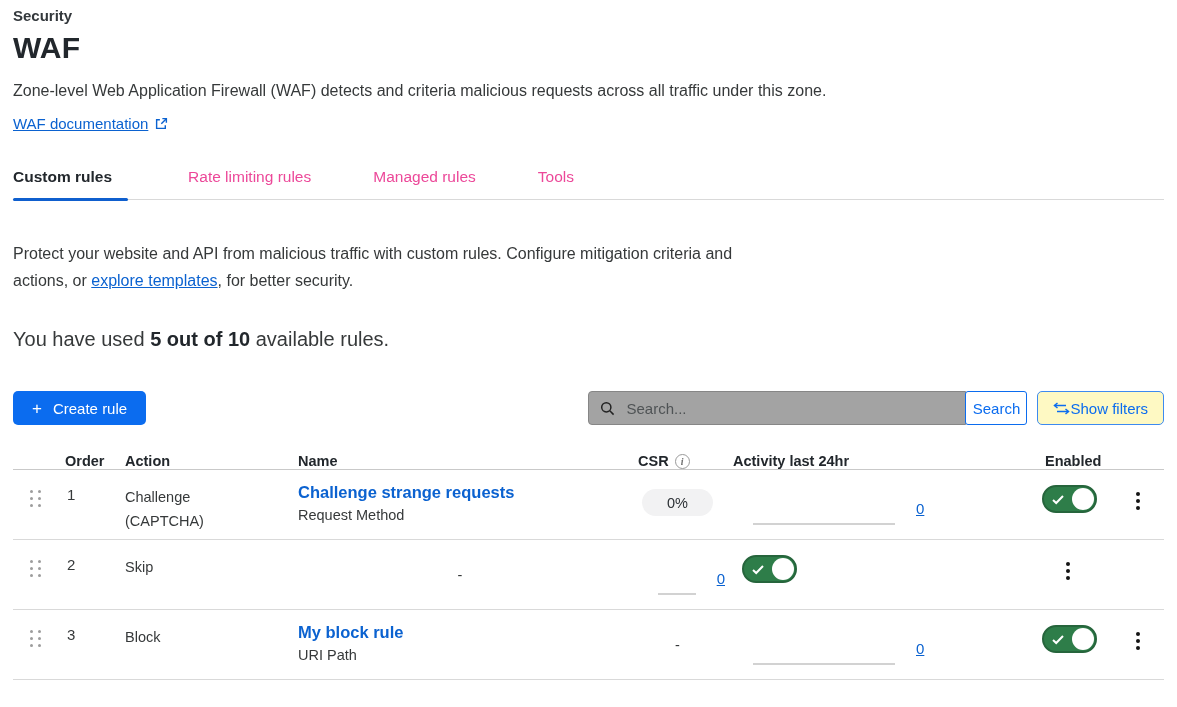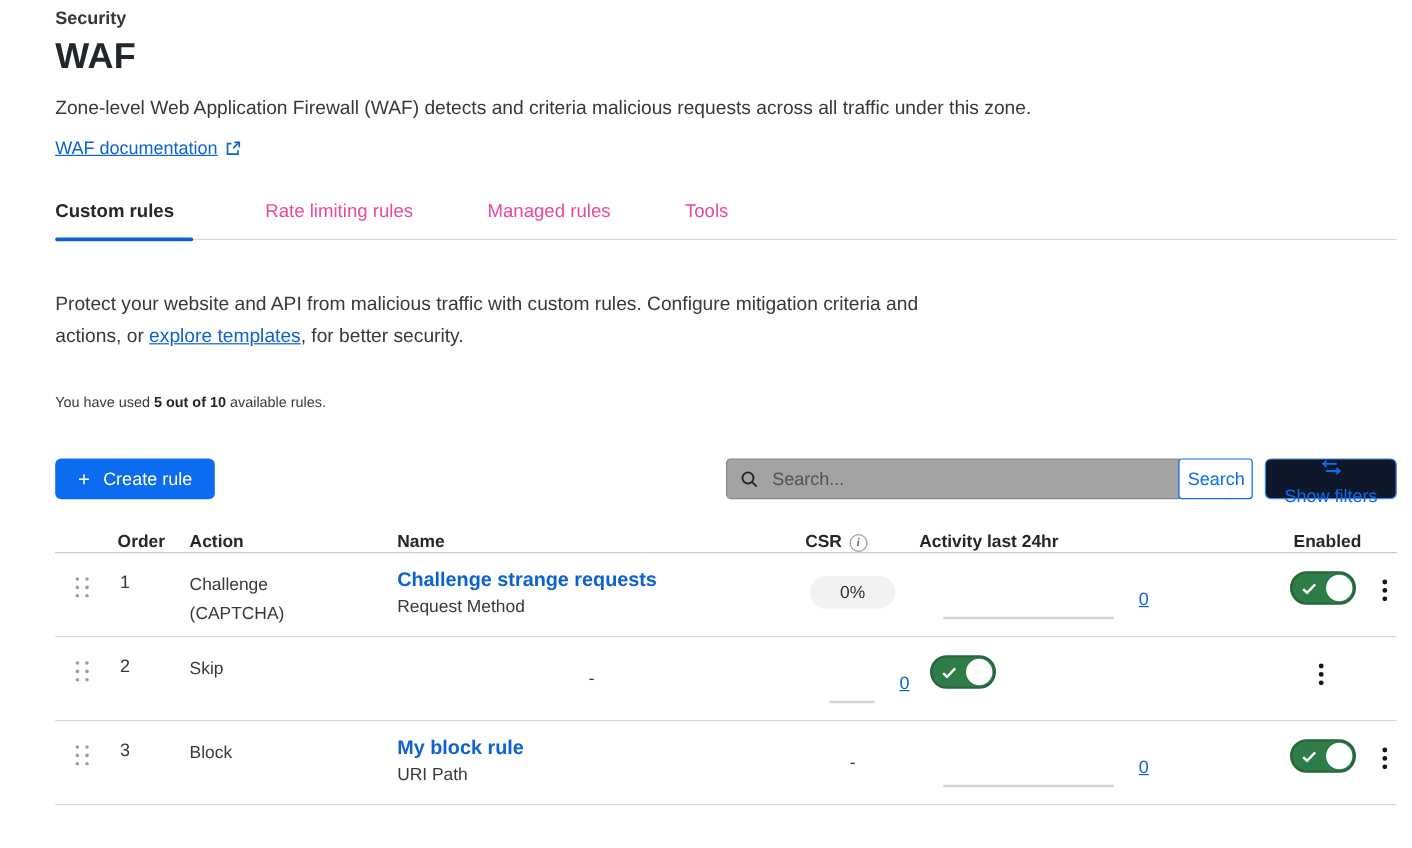--- a/index.html
+++ b/index.html
@@ -3,21 +3,21 @@
 <meta charset="utf-8">
 <style>
   * { box-sizing: border-box; }
   html,body { margin:0; padding:0; }
   body {
     width:1177px; height:707px; overflow:hidden;
     background:#ffffff; color:#36393a;
     font-family:"Liberation Sans", sans-serif;
     -webkit-font-smoothing:antialiased;
   }
-  .page { padding:0 13px;margin-left:33px; }
+  .page { padding:0 13px; }
 
   
   .eyebrow { padding-top:7px; font-size:15px; font-weight:600; color:#33383c; }
   .page-title { margin:7px 0 0; font-size:30px; font-weight:700; color:#22272c; letter-spacing:.2px; }
   .page-desc { margin-top:17px; font-size:16px; color:#36393a; }
   .doc-row { margin-top:15px; display:flex; align-items:center; gap:7px; }
   .doc-link { font-size:15px; color:#0b62d0; text-decoration:underline; cursor:pointer; }
   .ext-icon svg { display:block; }
 
   
@@ -25,21 +25,21 @@
   .tab { padding:0 2px 13px 0; font-size:15.5px; color:#ec4899; cursor:pointer; position:relative; }
   .tab.active { font-weight:700; color:#22272c; padding-right:16px; }
   .tab.active::after {
     content:""; position:absolute; left:0; right:0; bottom:-2px; height:3px;
     background:#0f5fce; border-radius:2px;
   }
 
   
   .intro { margin-top:40px; font-size:16px; line-height:27px; max-width:748px; color:#36393a; }
   .inline-link { color:#0b62d0; text-decoration:underline; cursor:pointer; }
-  .usage { margin-top:34px; font-size:12px; }
+  .usage { margin-top:34px; font-size:20px; }
   .usage b { color:#22272c; }
 
   
   .toolbar { margin-top:40px; display:flex; align-items:stretch; height:34px; }
   .btn-primary {
     display:flex; align-items:center; gap:11px; padding:0 19px;
     background:#0b6cef; color:#fff; font-size:15px; border:none; border-radius:5px; cursor:pointer;
     font-family:inherit;
   }
   .btn-primary .plus { font-size:17px; font-weight:400; line-height:1; }
@@ -50,23 +50,23 @@
   }
   .search-box input {
     border:none; outline:none; flex:1; font-size:15px; color:#36393a; font-family:inherit; background:transparent;
   }
   .search-box input::placeholder { color:#4f5355; }
   .btn-search {
     width:62px; margin-left:-1px; background:#fff; border:1px solid #0b6cef; color:#0b6cef;
     font-size:15px; border-radius:3px; cursor:pointer; font-family:inherit;
   }
   .btn-filters {
-    margin-left:10px; display:flex; align-items:center; gap:9px; padding:0 15px;
-    background:#0f172a; border:1px solid #3d8af0; color:#0b6cef; font-size:15px;
-    border-radius:5px; cursor:pointer; font-family:inherit;flex-direction:column;
+    margin-left:10px; display:flex; align-items:center; padding:0 15px;
+    background:#fef9c3; border:1px solid #3d8af0; color:#0b6cef; font-size:15px;
+    border-radius:5px; cursor:pointer; font-family:inherit;
   }
 
   
   .table { margin-top:28px; }
   .tgrid { display:grid; grid-template-columns:44px 60px 173px 340px 95px 300px 86px 1fr; }
   .thead { padding-bottom:0; border-bottom:1px solid #c9c9c9; align-items:center; }
   .th { font-size:14.5px; font-weight:600; color:#22272c; padding-left:8px; }
   .th-csr { display:flex; align-items:center; gap:6px; }
   .info-circle {
     width:15px; height:15px; border:1px solid #9a9a9a; border-radius:50%;

